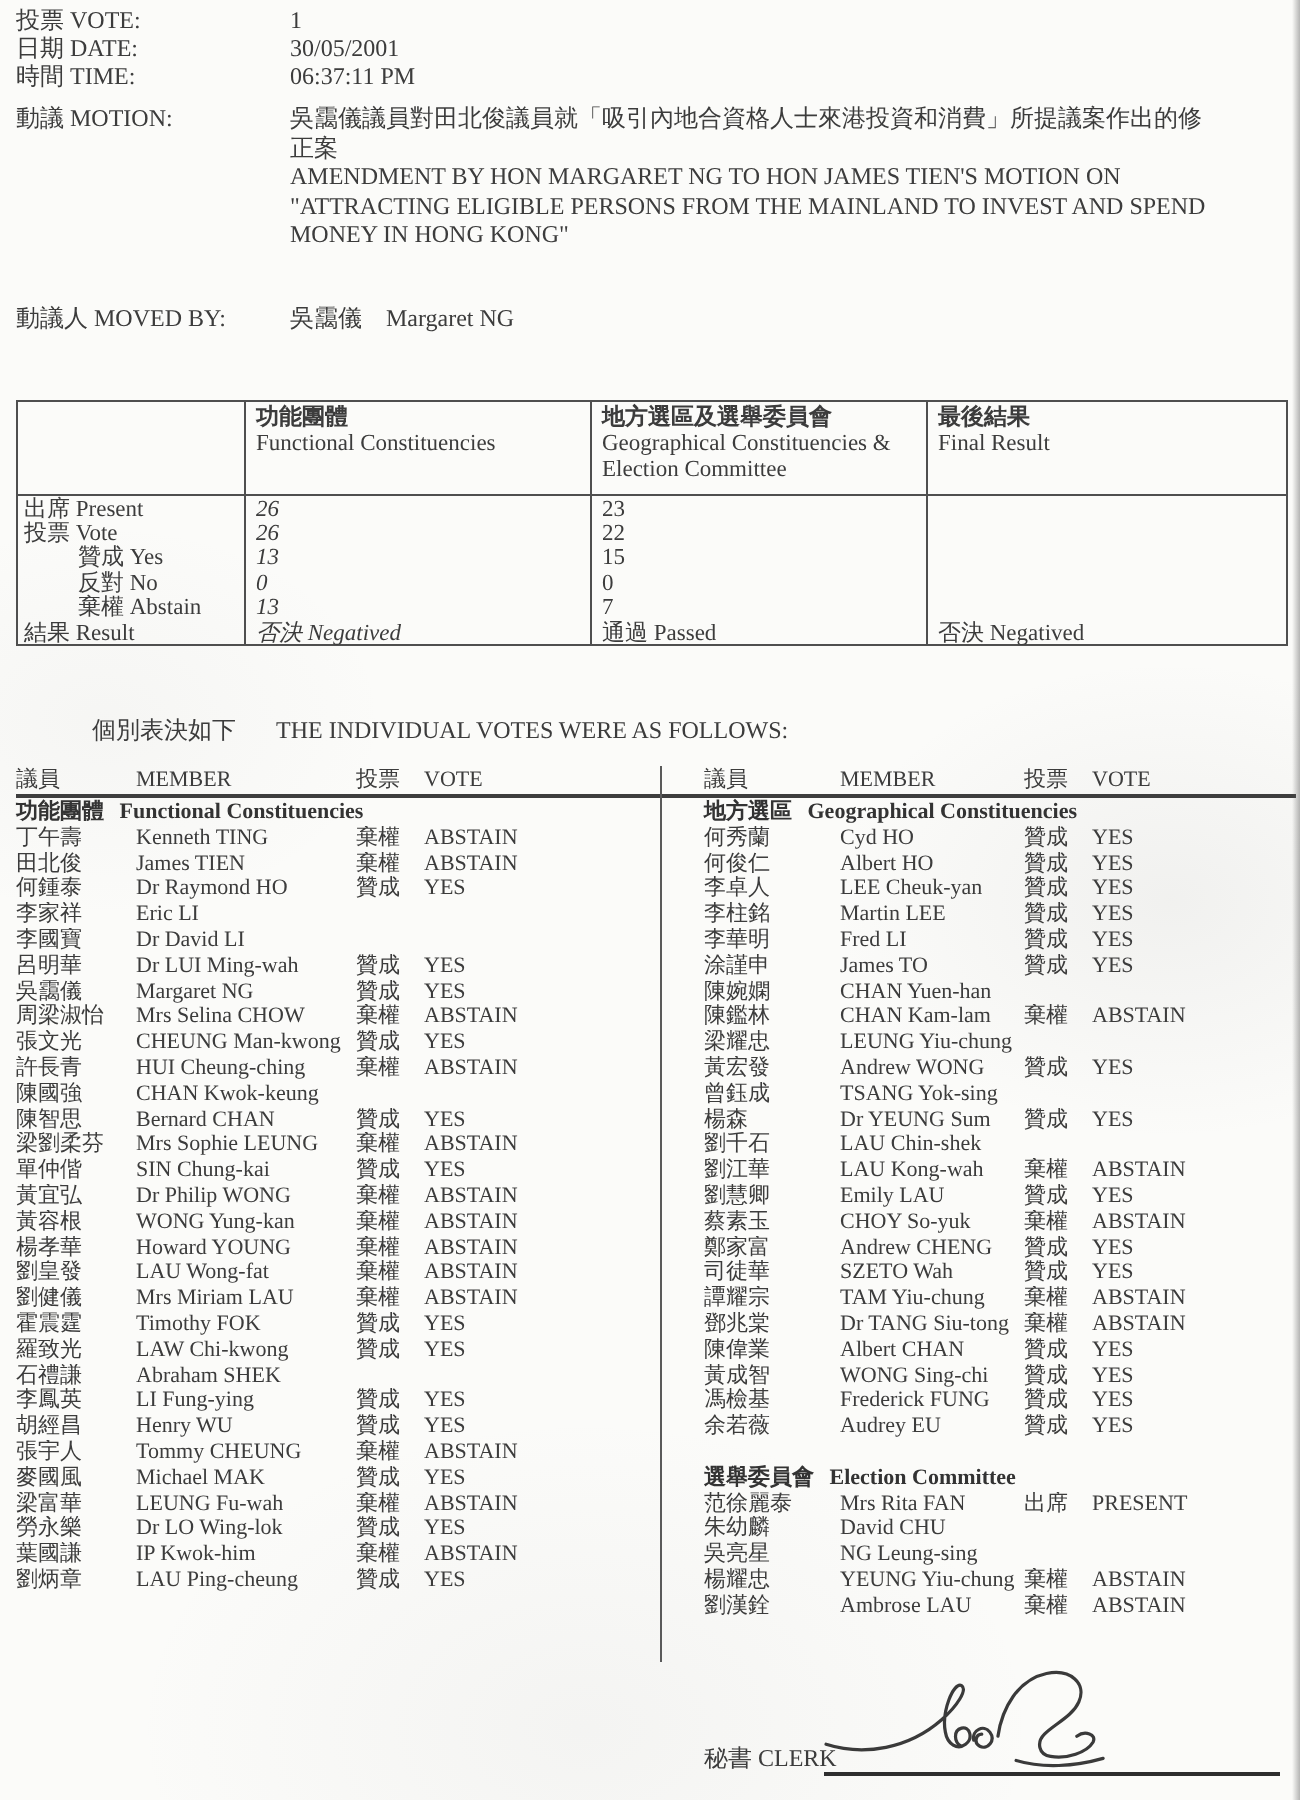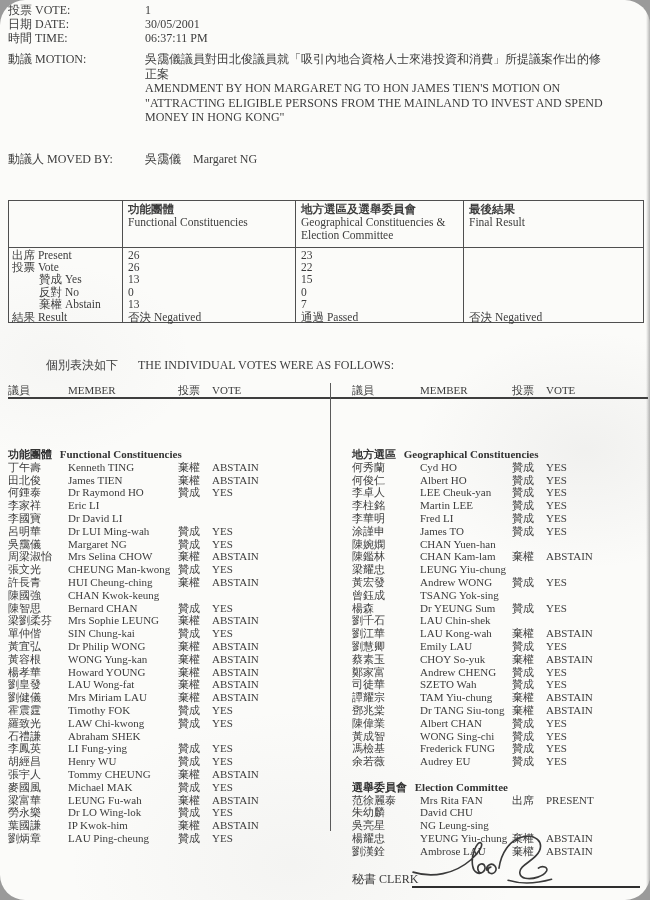--- a/index.html
+++ b/index.html
@@ -6,21 +6,20 @@
   body{background:#9a9a9a;}
   .page{
     position:relative;width:650px;height:900px;overflow:hidden;
     background:
       radial-gradient(240px 170px at 90% 50%, rgba(150,150,150,0.10), transparent 70%),
       radial-gradient(320px 220px at 45% 96%, rgba(160,160,160,0.08), transparent 70%),
       radial-gradient(200px 140px at 8% 40%, rgba(160,160,160,0.06), transparent 70%),
       #fbfbf9;
     font-family:"Liberation Serif","DejaVu Serif",serif;
     color:#3c3c3c;
-    border-radius:25px;
   }
   .page::after{content:"";position:absolute;right:0;top:0;width:4px;height:100%;
     background:linear-gradient(to right, rgba(0,0,0,0), rgba(95,95,95,0.45));pointer-events:none;}
   .abs{position:absolute;white-space:nowrap;}
   .b{font-weight:bold;}
   .fs12{font-size:12px;line-height:14px;}
   
   .hrow{position:absolute;left:8px;font-size:12px;line-height:14px;white-space:nowrap;}
   .hrow .hv{position:absolute;left:137px;}
   
@@ -28,29 +27,29 @@
   
   .stable{position:absolute;left:8px;top:200px;width:634px;height:121px;border:1px solid #4f4f4f;font-size:11.5px;}
   .stable .vline{position:absolute;top:0;bottom:0;width:1px;background:#4f4f4f;}
   .stable .hline{position:absolute;left:0;right:0;top:46px;height:1px;background:#4f4f4f;}
   .shc{position:absolute;top:2px;line-height:13px;}
   .shc .en{white-space:normal;font-weight:normal;}
   .srow{position:absolute;left:0;right:0;height:12.4px;line-height:12.4px;white-space:nowrap;}
   .srow span{position:absolute;top:0;}
   .s-label{left:3px;}
   .s-label.indent{left:30px;}
-  .s-fc{left:119px;}
+  .s-fc{left:119px;font-style:italic;}
   .s-gc{left:292px;}
   .s-final{left:460px;}
   
   .iv-head{position:absolute;top:358px;font-size:12px;line-height:14px;white-space:nowrap;margin-left:38px;}
   .vrule{position:absolute;left:8px;top:397px;width:640px;height:2px;background:#3e3e3e;}
   .vdivider{position:absolute;left:330px;top:383px;width:1px;height:448px;background:#5a5a5a;}
   .vhead{position:absolute;top:384px;font-size:11px;line-height:13px;}
-  .vhost{position:absolute;top:400px;margin-top:48px;}
+  .vhost{position:absolute;top:400px;}
   .vrow{height:12.8px;line-height:12.8px;font-size:11px;white-space:nowrap;display:grid;}
   .host-l .vrow{grid-template-columns:60px 110px 34px auto;width:322px;}
   .host-r .vrow{grid-template-columns:68px 92px 34px auto;width:296px;}
   .vhead-l{left:8px;display:grid;grid-template-columns:60px 110px 34px auto;width:322px;}
   .vhead-r{left:352px;display:grid;grid-template-columns:68px 92px 34px auto;width:296px;}
   .vrow.section{display:block;font-weight:bold;color:#333;}
   .vrow.section .sec-zh{margin-right:5px;}
   .vrow span{overflow:hidden;}
   
   .clerk-label{position:absolute;left:352px;top:872px;font-size:12px;line-height:14px;white-space:nowrap;}

